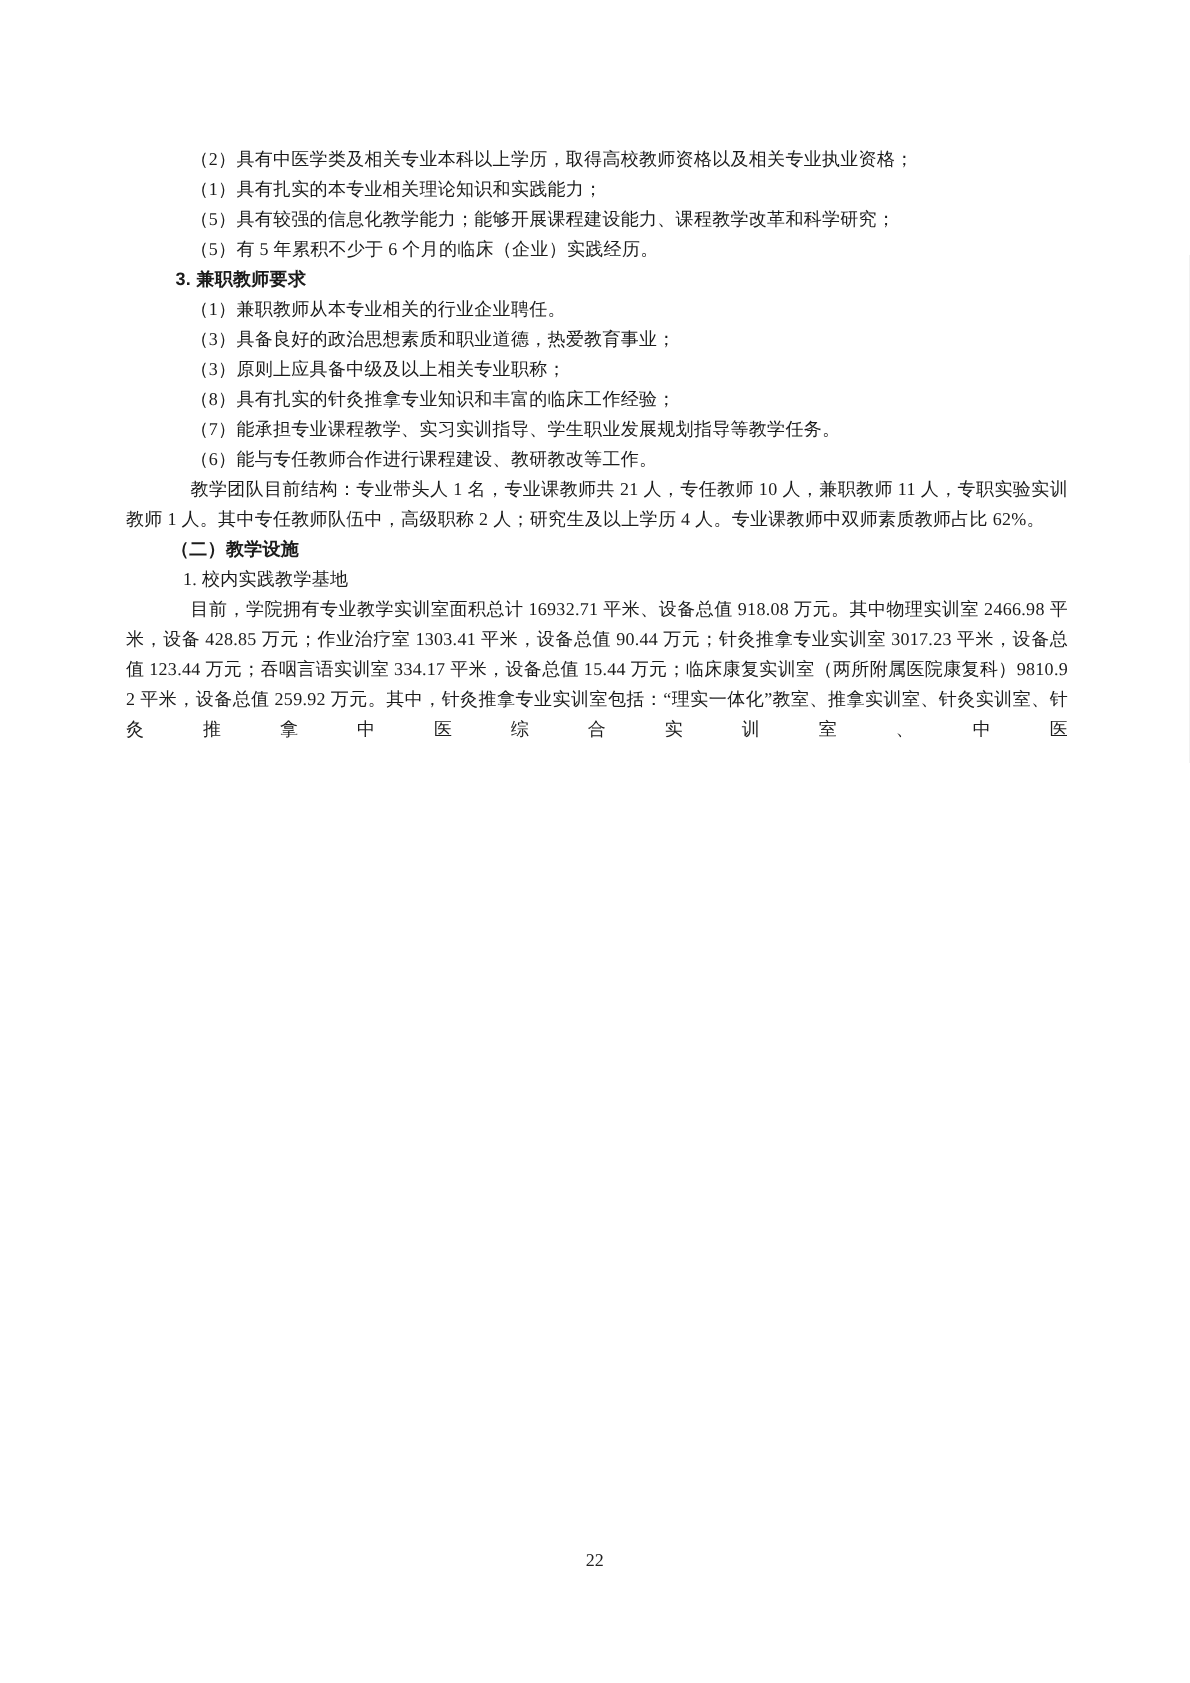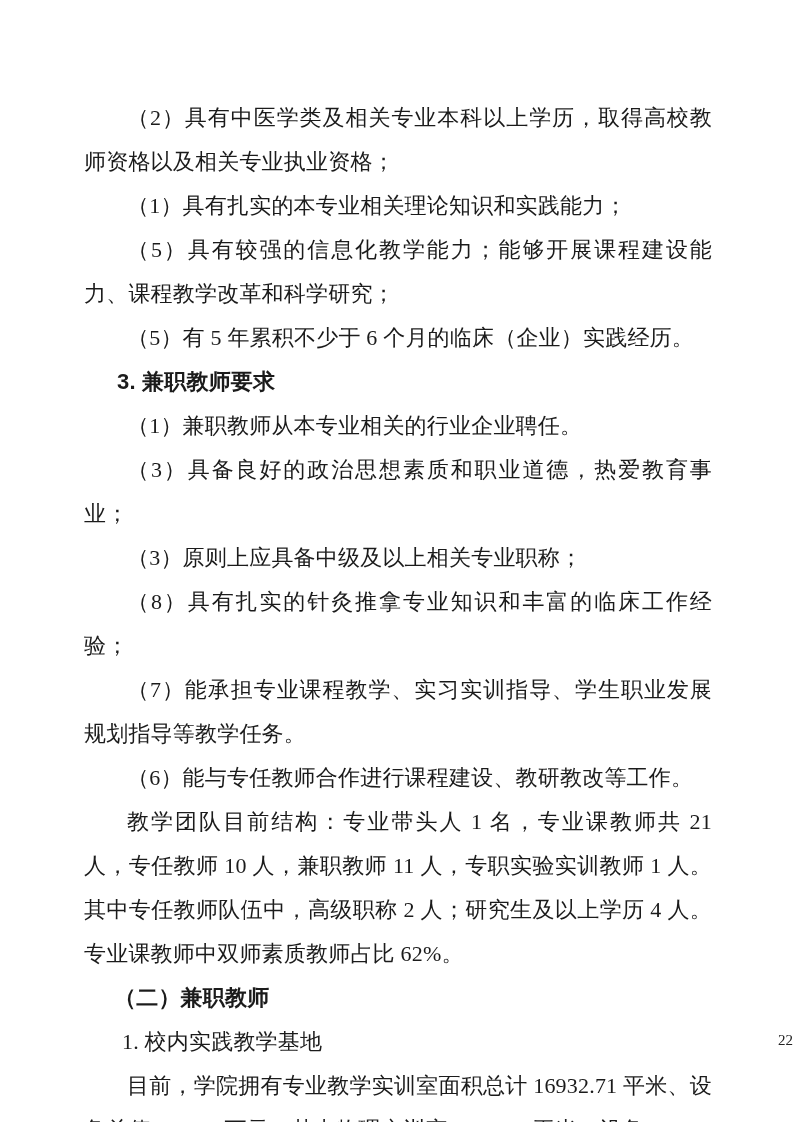--- a/index.html
+++ b/index.html
@@ -12,41 +12,41 @@
     font-family:"Liberation Serif","DejaVu Serif",serif;
     overflow:hidden;
   }
   .doc-body {
     position:absolute;
     left:84px; top:96px;
     width:628px;
   }
   p.para {
     margin:0;
-    font-size:22px;
-    line-height:44px;
+    font-size:12px;
+    line-height:20px;
     text-align:justify;
     letter-spacing:0.2px;
     word-break:break-all;
   }
   .h-bold {
     font-weight:bold;
     font-family:"Liberation Sans","DejaVu Sans",sans-serif;
   }
   .ind-item { text-indent:43px; }
   .ind-hnum { text-indent:33px; }
   .ind-h2   { text-indent:30px; }
   .ind-h3   { text-indent:38px; }
   .flow-cont { text-align-last:justify; }
   .page-num {
     position:absolute;
     top:1029px; left:0;
     width:100%;
-    text-align:right;
-    font-size:15px;
+    text-align:center;
+    font-size:12px;
     line-height:22px;
     color:#222;
   }
 </style>
 </head>
 <body>
 
 <div class="page">
   <div class="doc-body">
       <p class="para ind-item">（2）具有中医学类及相关专业本科以上学历，取得高校教师资格以及相关专业执业资格；</p>
@@ -54,18 +54,18 @@
       <p class="para ind-item">（5）具有较强的信息化教学能力；能够开展课程建设能力、课程教学改革和科学研究；</p>
       <p class="para ind-item">（5）有 5 年累积不少于 6 个月的临床（企业）实践经历。</p>
       <p class="para h-bold ind-hnum">3. 兼职教师要求</p>
       <p class="para ind-item">（1）兼职教师从本专业相关的行业企业聘任。</p>
       <p class="para ind-item">（3）具备良好的政治思想素质和职业道德，热爱教育事业；</p>
       <p class="para ind-item">（3）原则上应具备中级及以上相关专业职称；</p>
       <p class="para ind-item">（8）具有扎实的针灸推拿专业知识和丰富的临床工作经验；</p>
       <p class="para ind-item">（7）能承担专业课程教学、实习实训指导、学生职业发展规划指导等教学任务。</p>
       <p class="para ind-item">（6）能与专任教师合作进行课程建设、教研教改等工作。</p>
       <p class="para ind-item">教学团队目前结构：专业带头人 1 名，专业课教师共 21 人，专任教师 10 人，兼职教师 11 人，专职实验实训教师 1 人。其中专任教师队伍中，高级职称 2 人；研究生及以上学历 4 人。专业课教师中双师素质教师占比 62%。</p>
-      <p class="para h-bold ind-h2">（二）兼职教师</p>
+      <p class="para h-bold ind-h2">（二）教学设施</p>
       <p class="para ind-h3">1. 校内实践教学基地</p>
       <p class="para ind-item flow-cont">目前，学院拥有专业教学实训室面积总计 16932.71 平米、设备总值 918.08 万元。其中物理实训室 2466.98 平米，设备 428.85 万元；作业治疗室 1303.41 平米，设备总值 90.44 万元；针灸推拿专业实训室 3017.23 平米，设备总值 123.44 万元；吞咽言语实训室 334.17 平米，设备总值 15.44 万元；临床康复实训室（两所附属医院康复科）9810.92 平米，设备总值 259.92 万元。其中，针灸推拿专业实训室包括：“理实一体化”教室、推拿实训室、针灸实训室、针灸推拿中医综合实训室、中医</p>
     </div>
   <div class="page-num">22</div>
 </div>
 
 </body></html>

